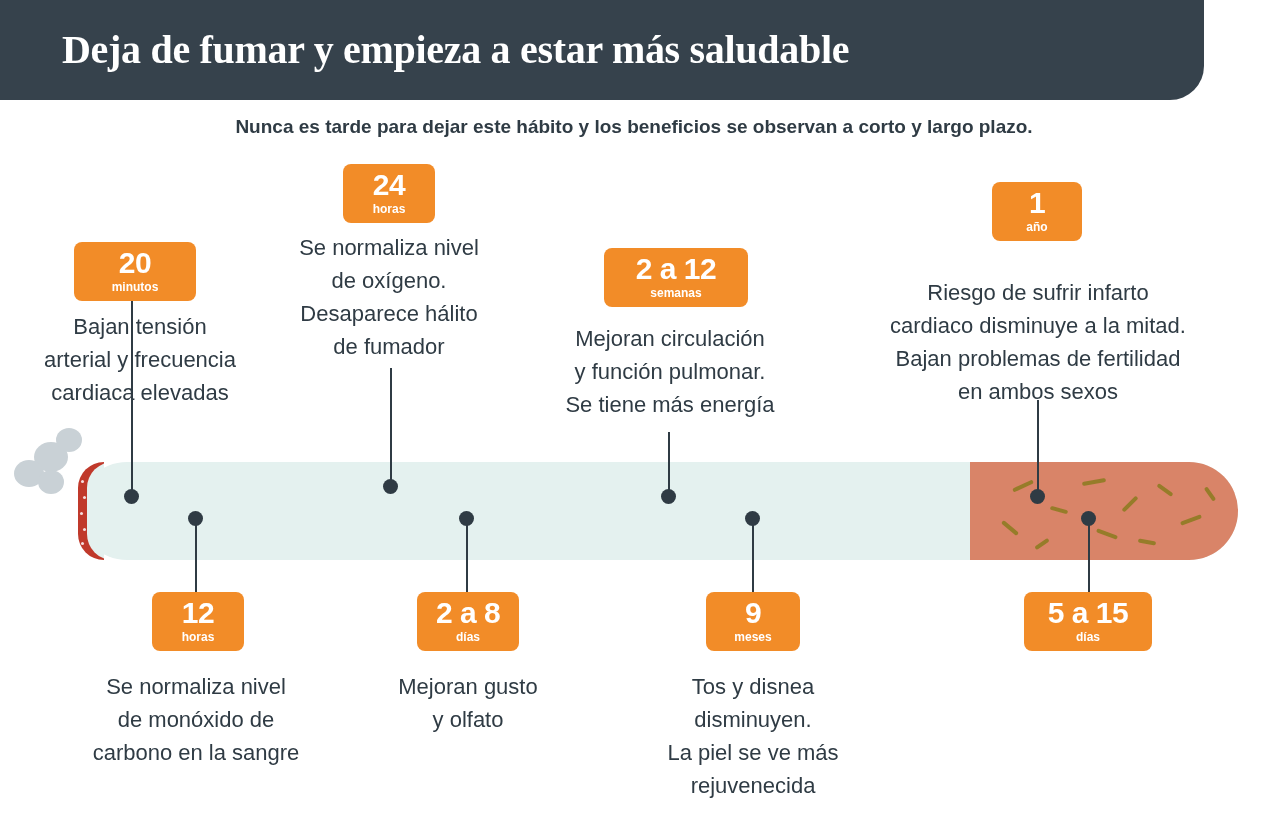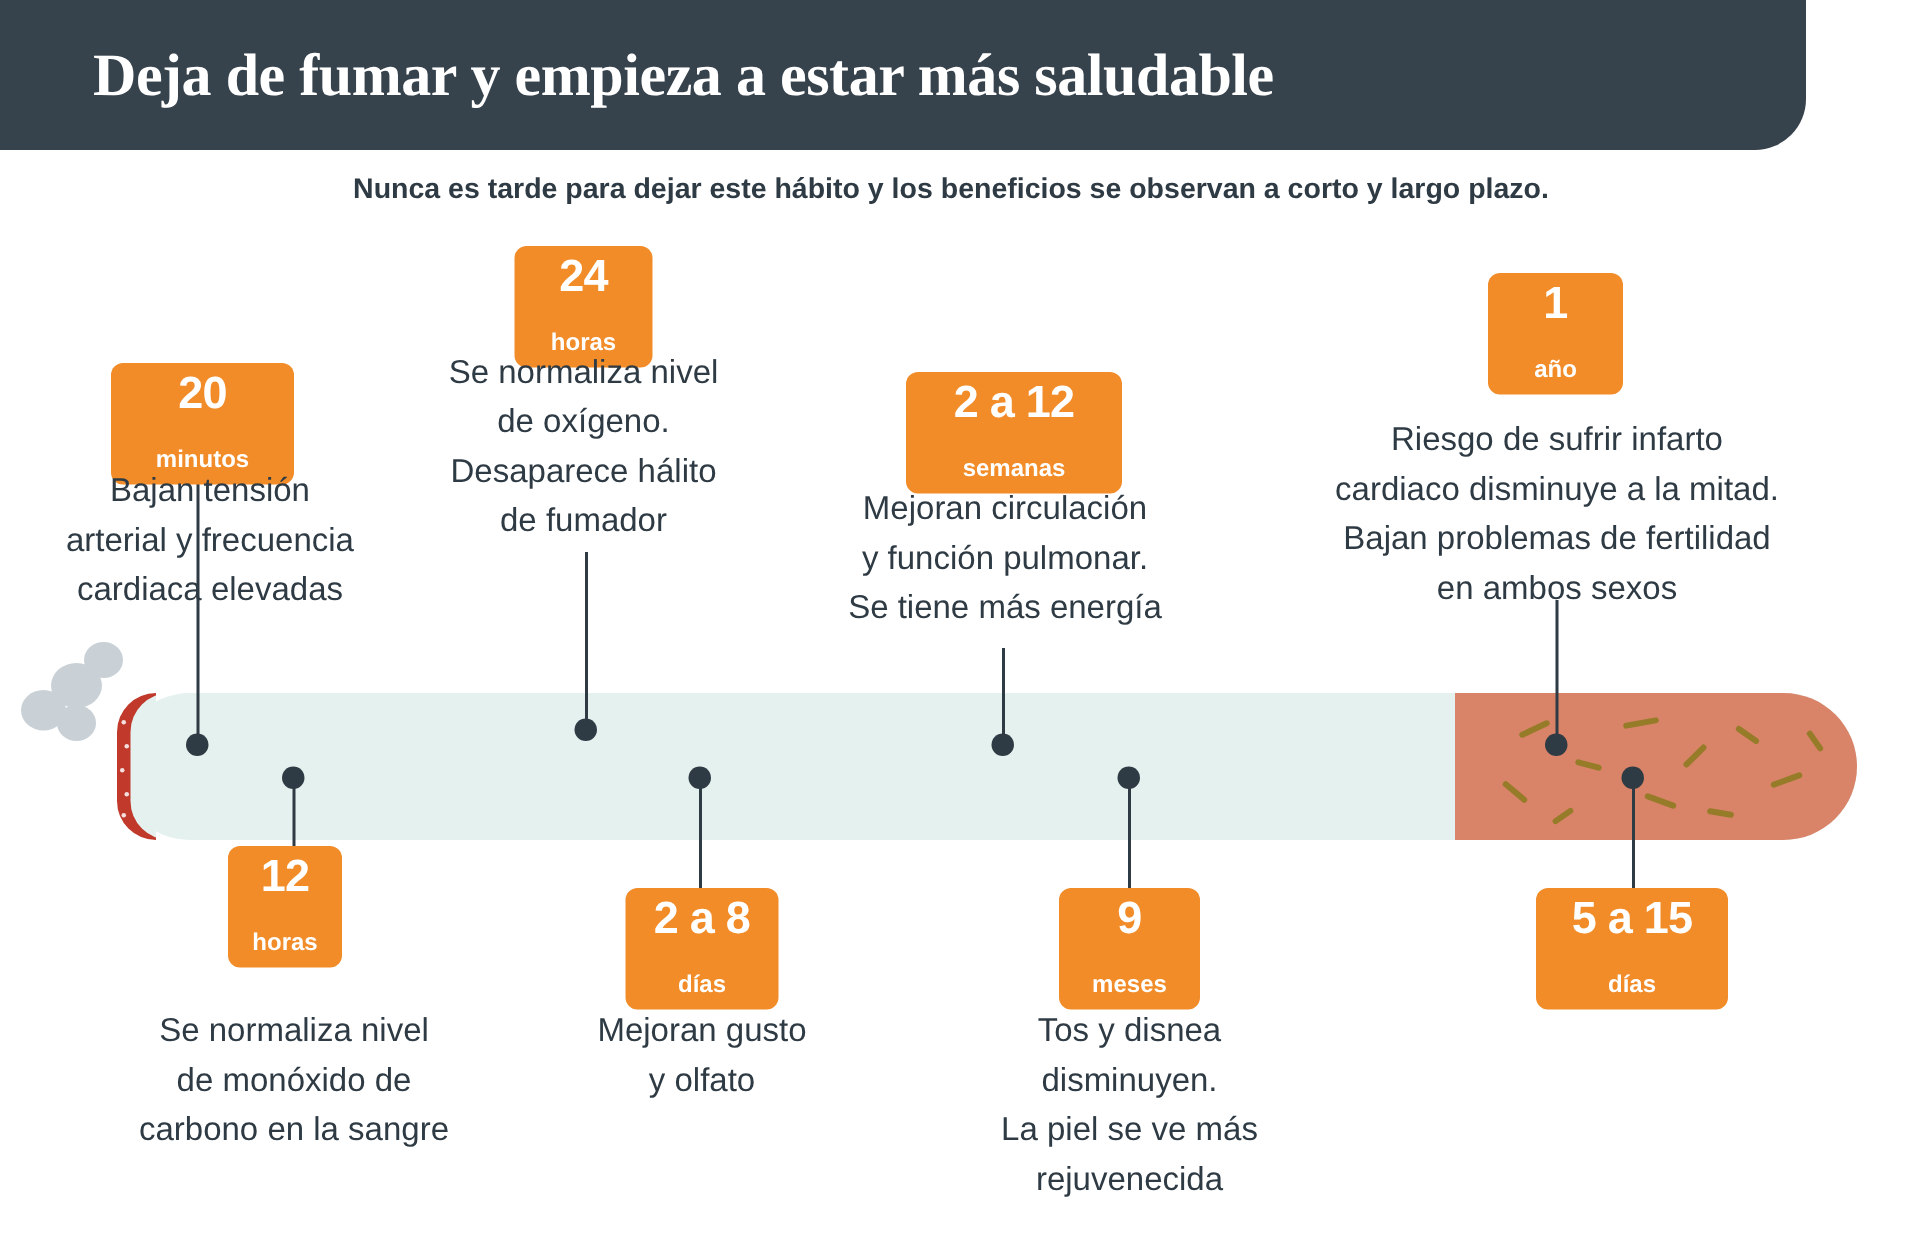--- a/index.html
+++ b/index.html
@@ -137,23 +137,23 @@
     line-height: 1.02;
   }
   .badge .num {
     display: block;
     font-size: 30px;
     font-weight: bold;
     letter-spacing: -0.5px;
   }
   .badge .unit {
     display: block;
-    font-size: 16px;
-    font-weight: bold;
-    margin-top: 20px;
+    font-size: 12px;
+    font-weight: bold;
+    margin-top: 2px;
   }
 
   
   .desc {
     position: absolute;
     font-size: 22px;
     line-height: 1.5;
     color: #2f3b44;
     text-align: center;
     white-space: pre-line;
@@ -234,21 +234,21 @@
     <span class="num">1</span>
     <span class="unit">año</span>
   </div>
   <div class="desc" style="left:842px; top:276px; width:392px;">Riesgo de sufrir infarto
 cardiaco disminuye a la mitad.
 Bajan problemas de fertilidad
 en ambos sexos</div>
 
   <div class="dot" style="left:188px; top:511px;"></div>
   <div class="line" style="left:195px; top:524px; height:68px;"></div>
-  <div class="badge" style="left:152px; top:564px; width:76px;">
+  <div class="badge" style="left:152px; top:592px; width:92px;">
     <span class="num">12</span>
     <span class="unit">horas</span>
   </div>
   <div class="desc" style="left:60px; top:670px; width:272px;">Se normaliza nivel
 de monóxido de
 carbono en la sangre</div>
 
   <div class="dot" style="left:459px; top:511px;"></div>
   <div class="line" style="left:466px; top:524px; height:68px;"></div>
   <div class="badge" style="left:417px; top:592px; width:102px;">

